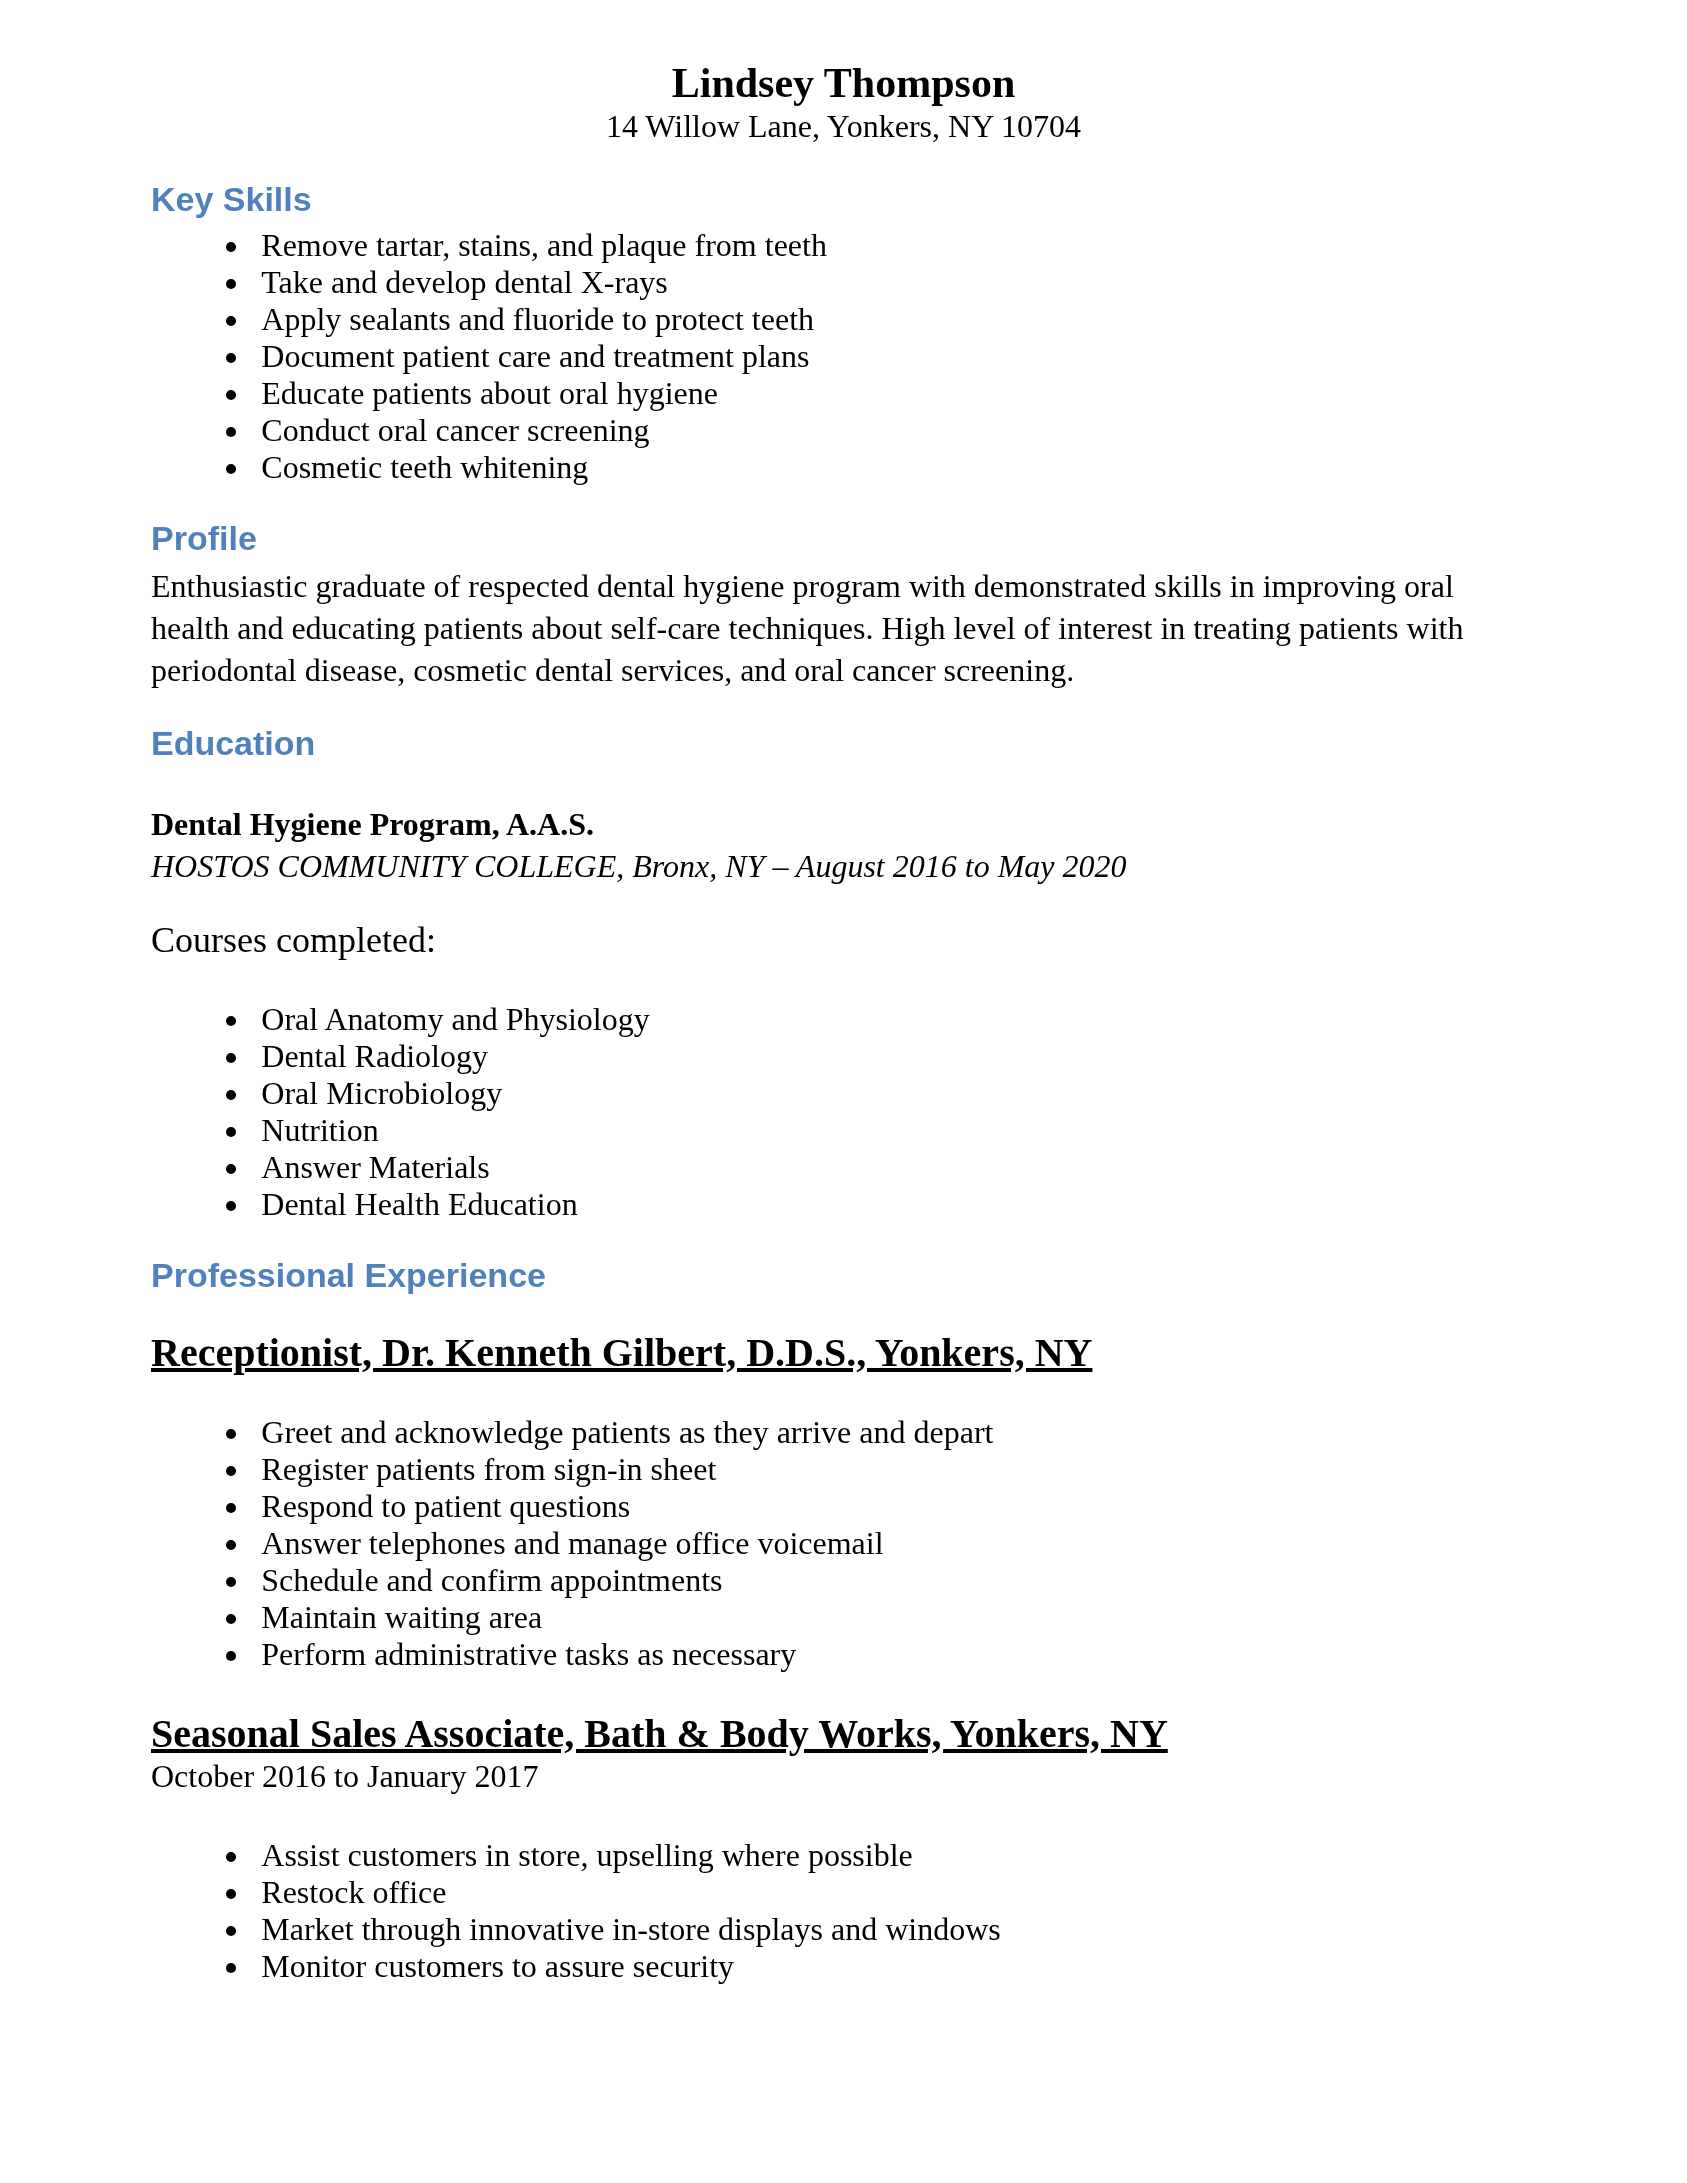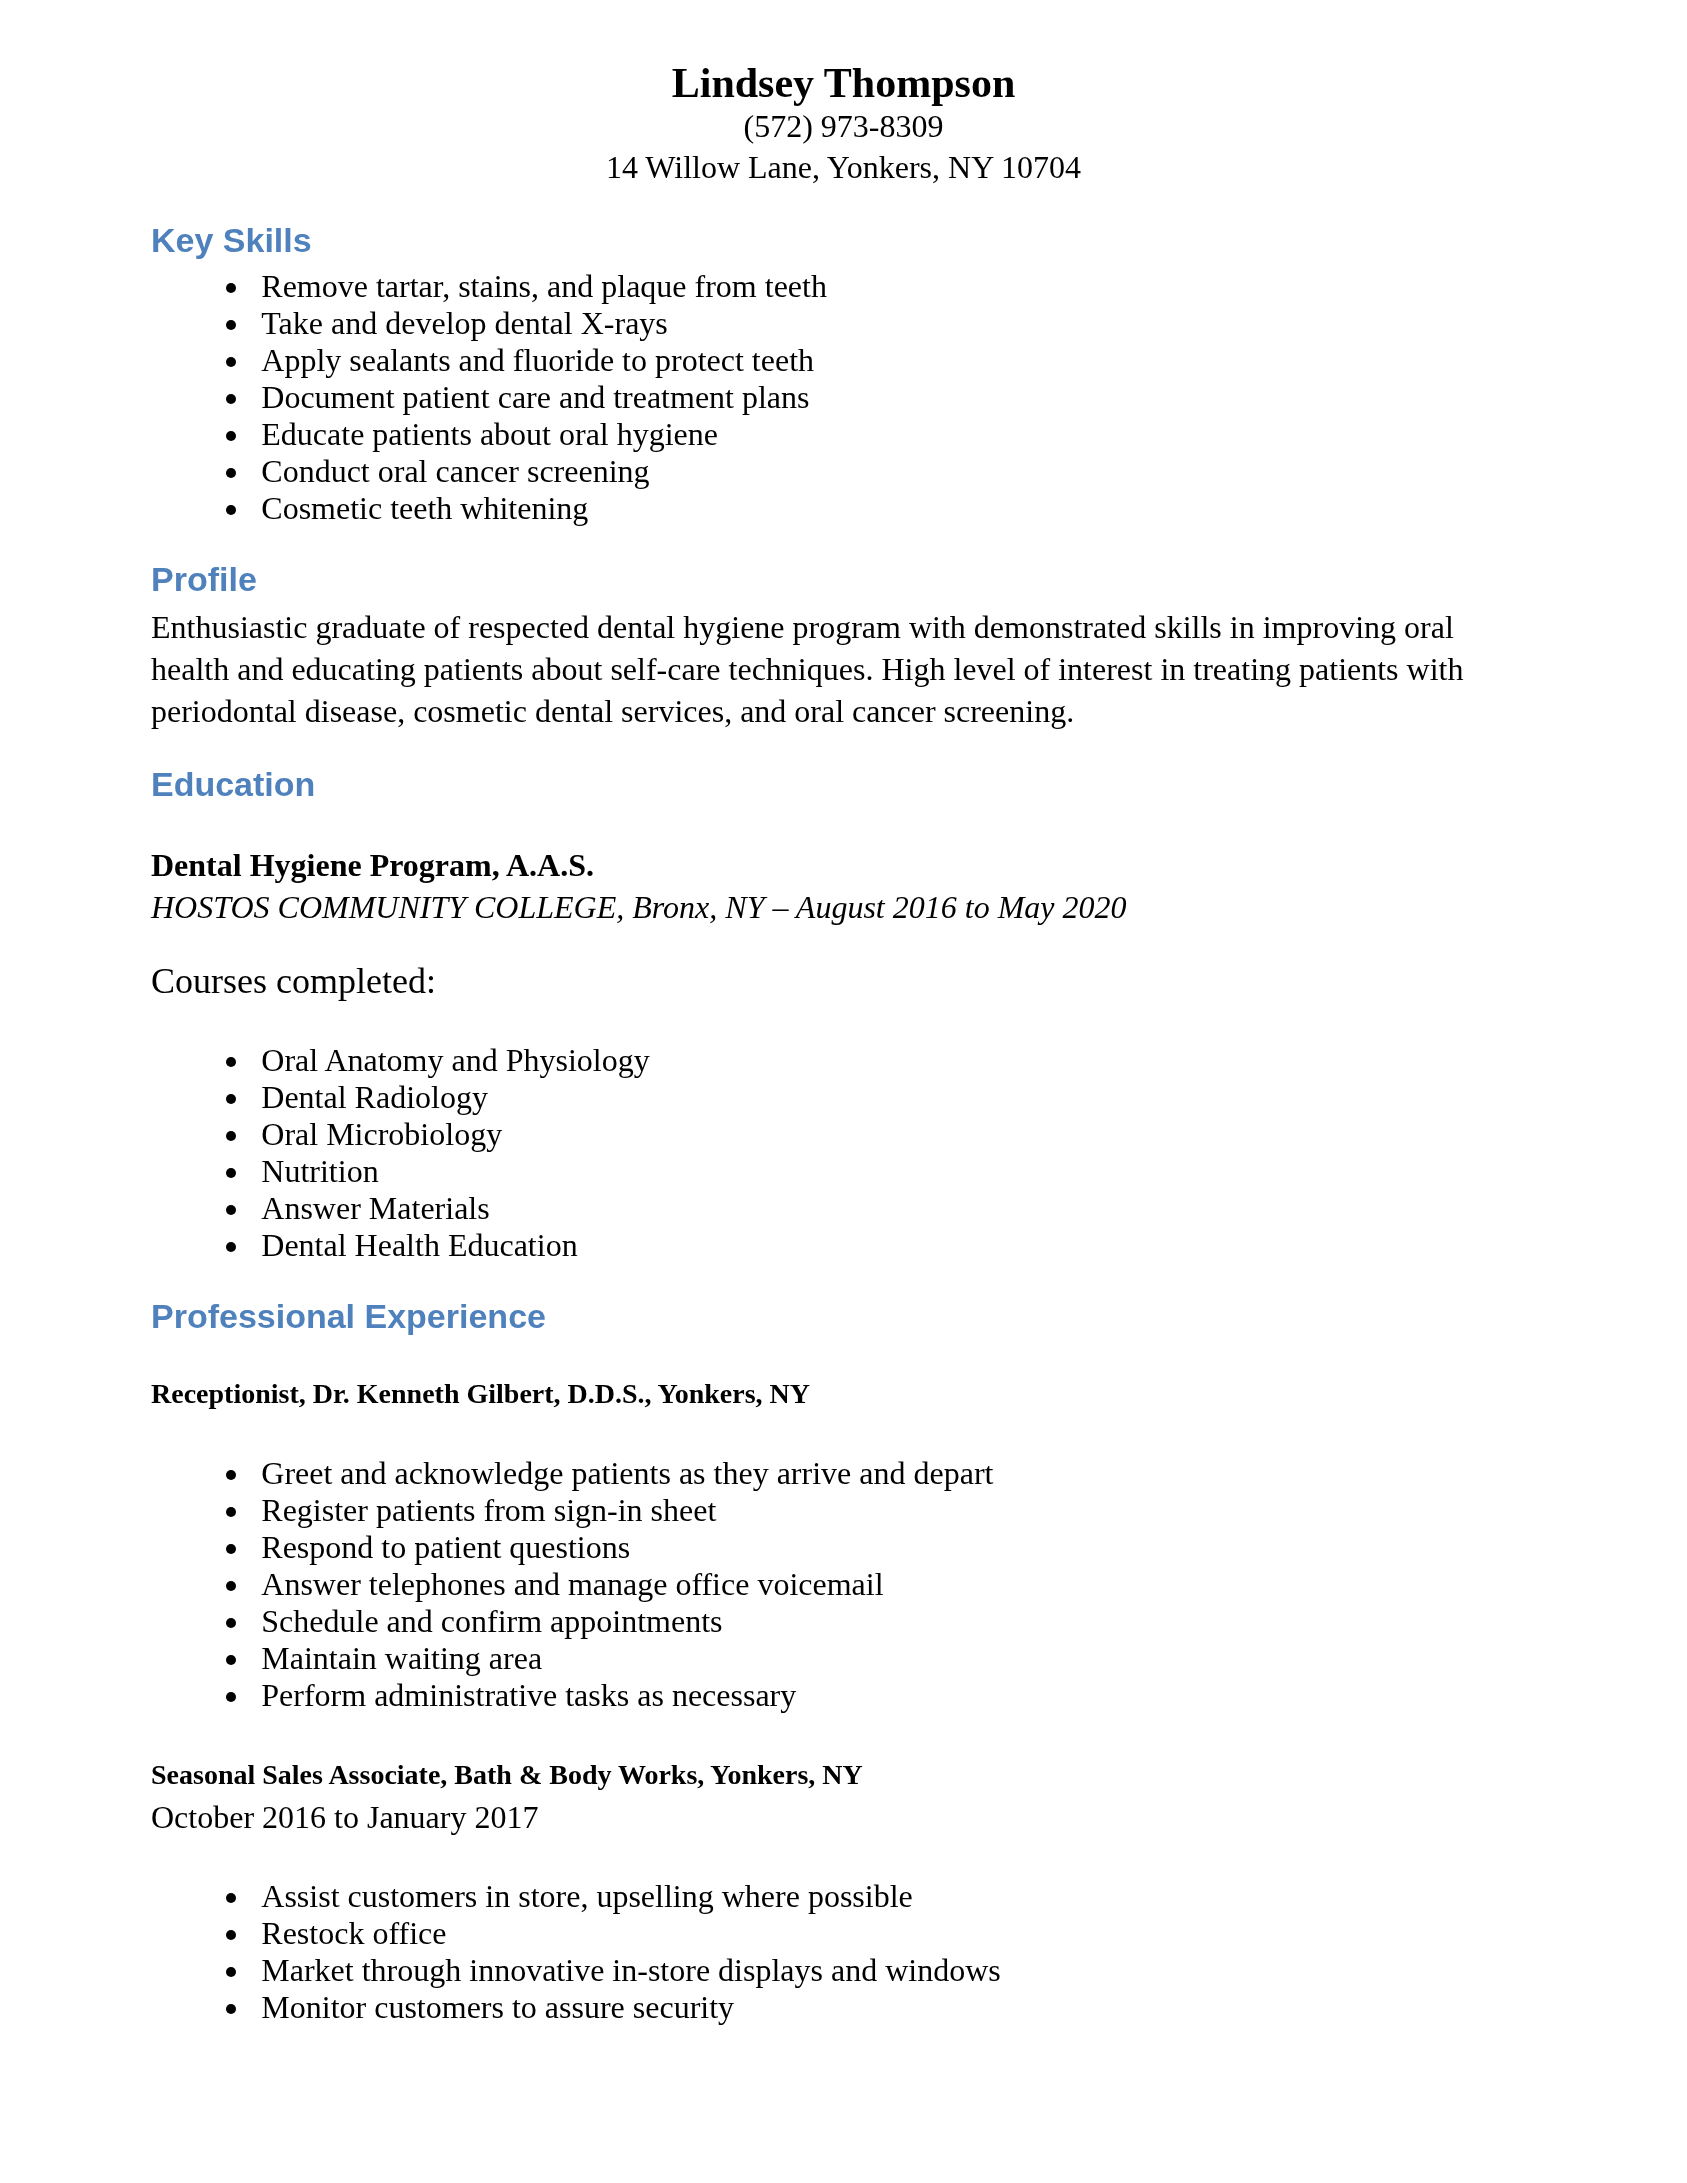--- a/index.html
+++ b/index.html
@@ -67,40 +67,40 @@
     line-height: 42px;
     font-style: italic;
     margin: 0;
   }
   .courses-label {
     font-size: 36px;
     line-height: 42px;
     margin: 32px 0 0 0;
   }
   .job-title {
-    font-size: 28px;
+    font-size: 40px;
     line-height: 42px;
     font-weight: bold;
     margin: 37px 0 0 0;
+    text-decoration: underline;
   }
   .job-title.second { margin-top: 40px; }
   .job-dates {
     font-size: 32px;
     line-height: 42px;
     margin: 0;
   }
 </style>
 </head>
 <body>
 
 <div class="page">
 
   <header class="resume-header">
     <h1 class="name">Lindsey Thompson</h1>
-    <div class="contact-line">(572) 973-8309</div>
     <div class="contact-line">14 Willow Lane, Yonkers, NY 10704</div>
   </header>
 
   <section>
     <h2 class="section-heading">Key Skills</h2>
     <ul class="bullet-list">
       <li>Remove tartar, stains, and plaque from teeth</li>
       <li>Take and develop dental X-rays</li>
       <li>Apply sealants and fluoride to protect teeth</li>
       <li>Document patient care and treatment plans</li>

